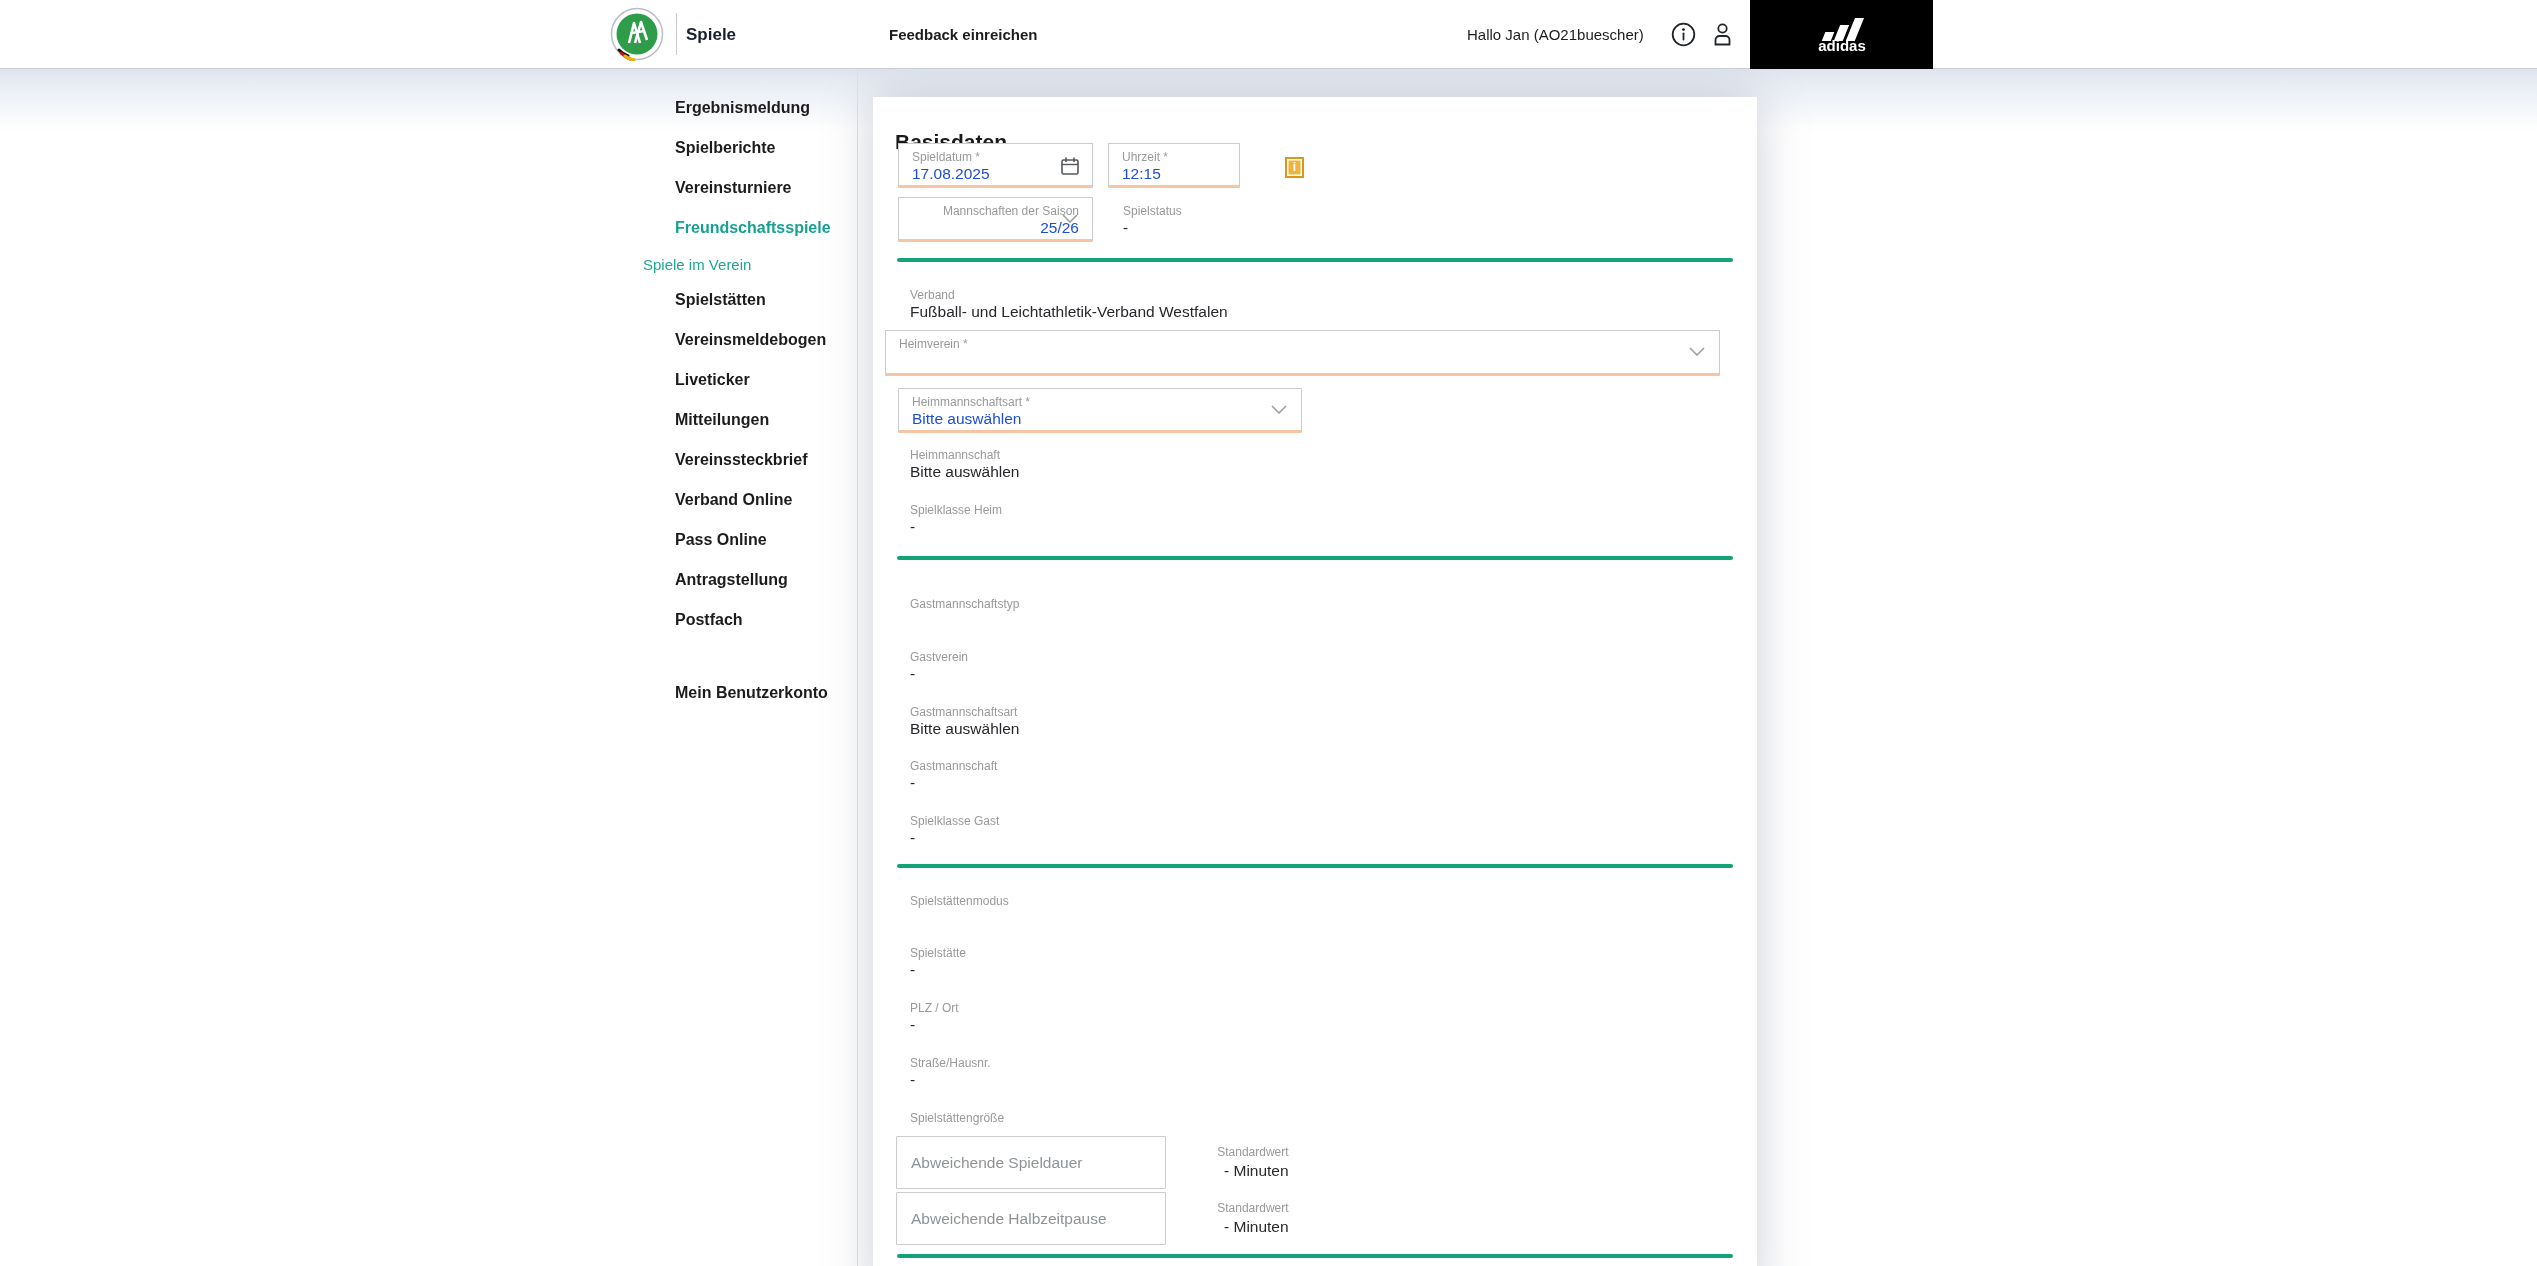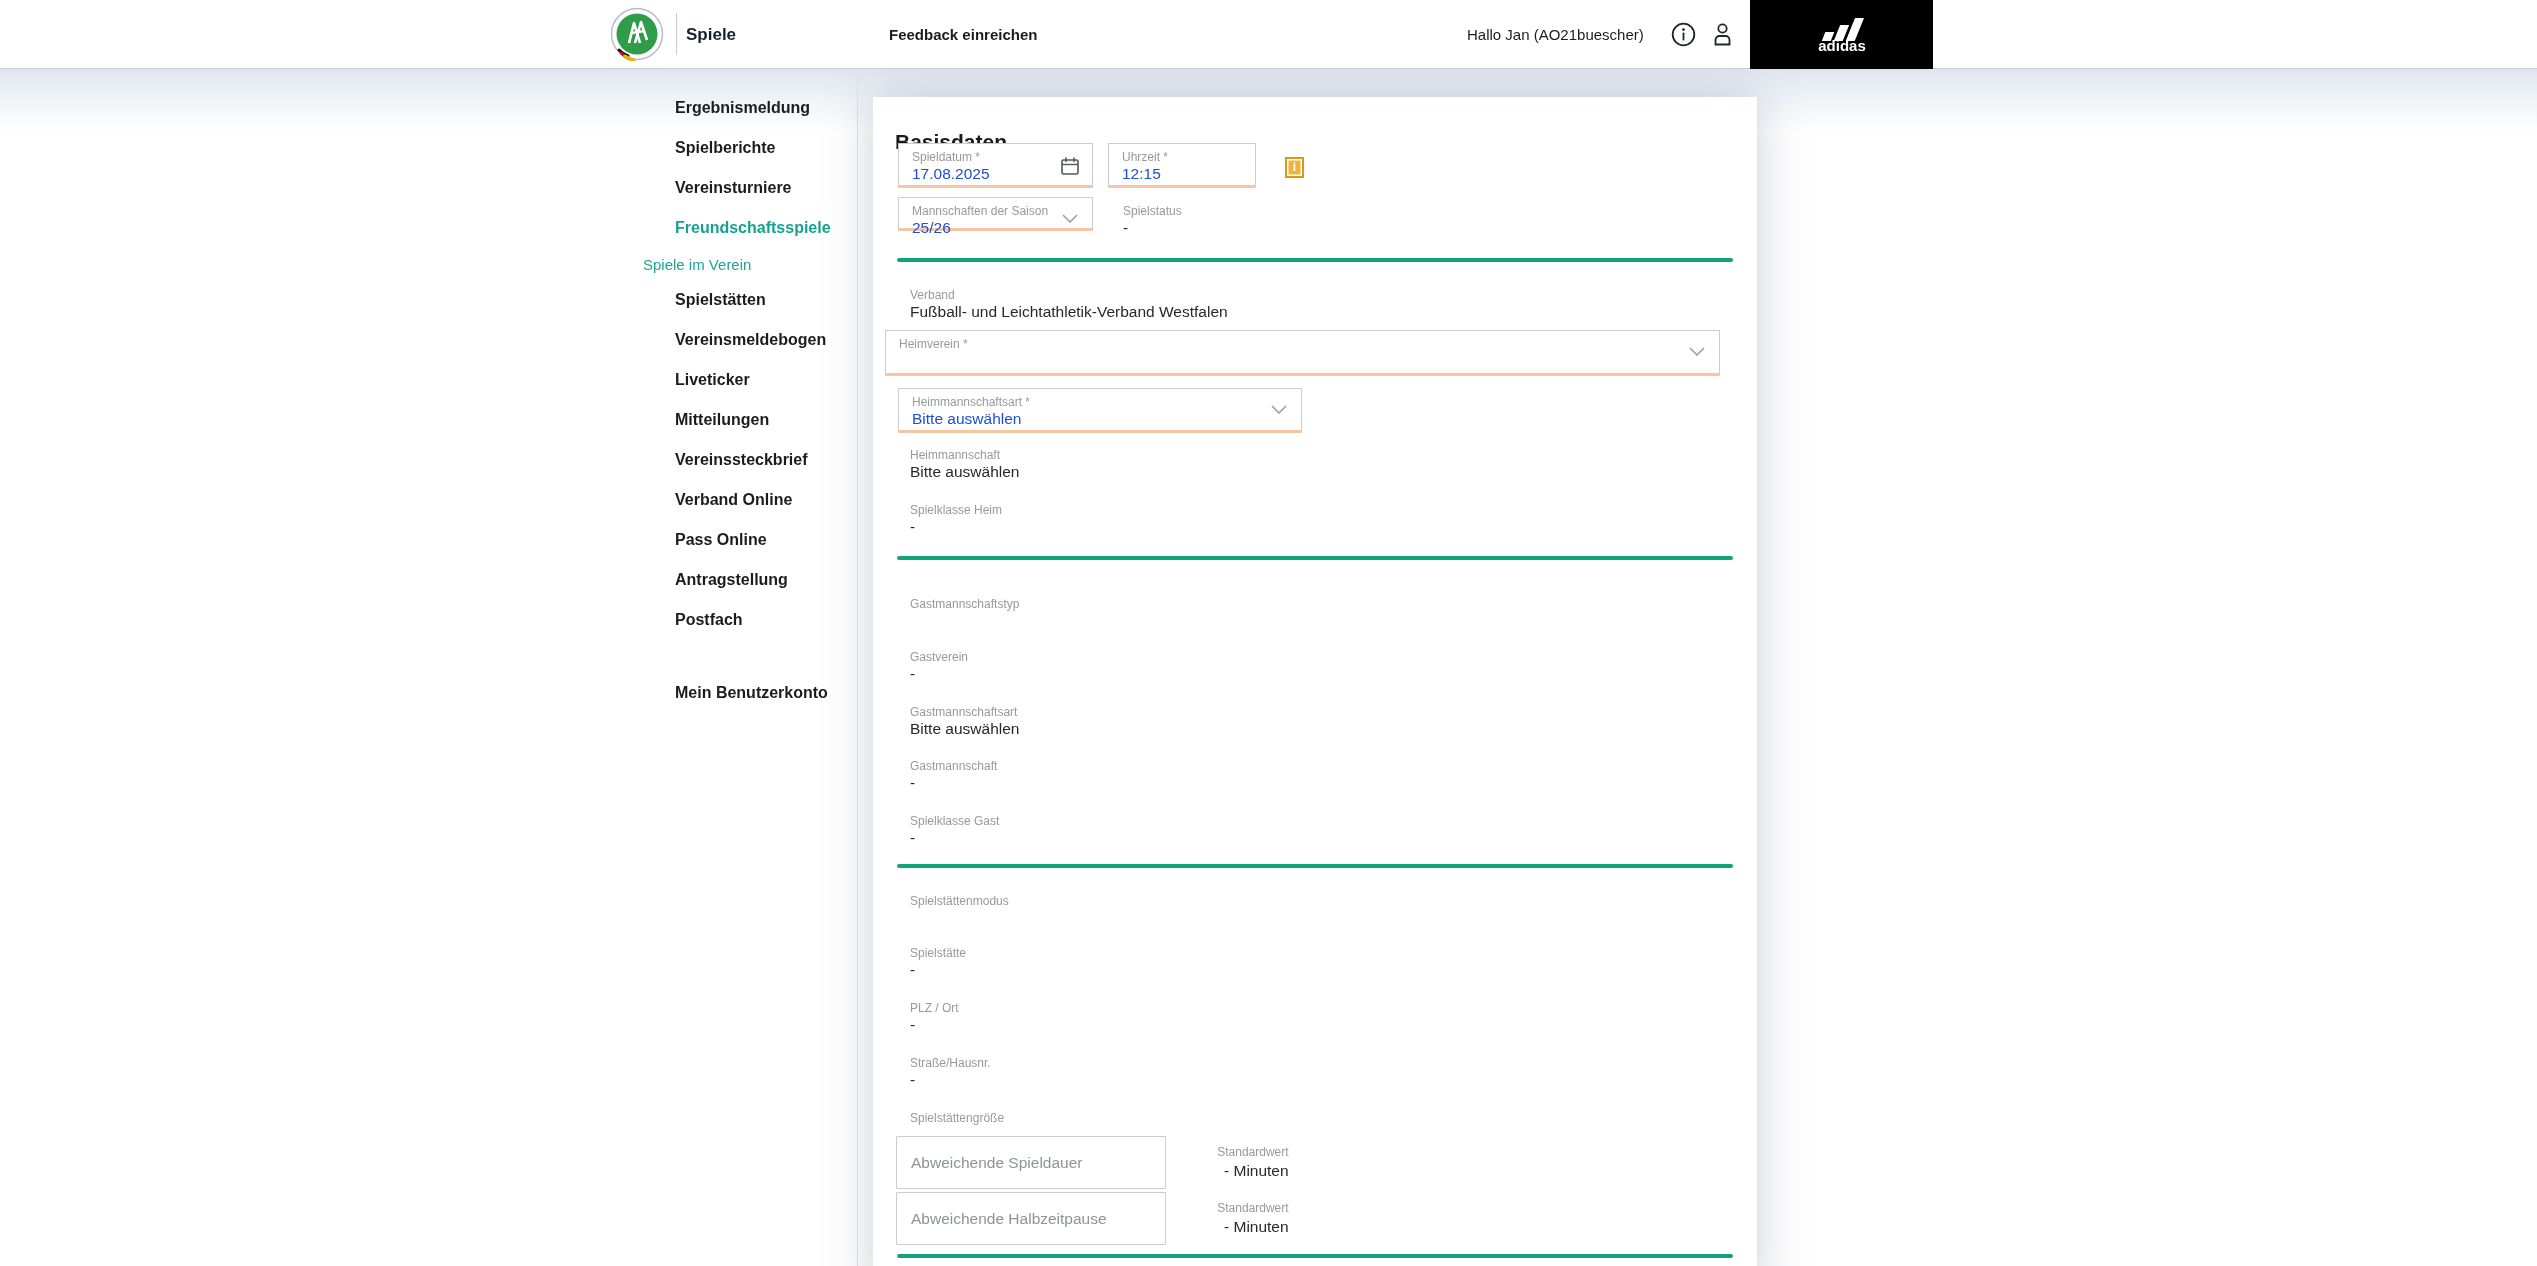--- a/index.html
+++ b/index.html
@@ -137,28 +137,28 @@
     <div class="lbl">Spieldatum *</div>
     <div class="val">17.08.2025</div>
     <svg class="cal" width="20" height="20" viewBox="0 0 20 20">
       <rect x="2" y="4" width="16" height="14" rx="1.5" fill="none" stroke="#55585b" stroke-width="1.6"></rect>
       <line x1="6" y1="1.5" x2="6" y2="6" stroke="#55585b" stroke-width="1.6"></line>
       <line x1="14" y1="1.5" x2="14" y2="6" stroke="#55585b" stroke-width="1.6"></line>
       <line x1="2" y1="8.5" x2="18" y2="8.5" stroke="#55585b" stroke-width="1.4"></line>
     </svg>
   </div>
 
-  <div class="box" style="left:235px; top:46px; width:148px; height:45px;">
+  <div class="box" style="left:235px; top:46px; width:132px; height:45px;">
     <div class="lbl">Uhrzeit *</div>
     <div class="val">12:15</div>
   </div>
 
   <div class="info-badge">i</div>
 
-  <div class="box" style="left:25px; top:100px; width:195px; height:34px;">
+  <div class="box" style="left:25px; top:100px; width:195px; height:45px;text-align:right;">
     <div class="lbl">Mannschaften der Saison</div>
     <div class="val">25/26</div>
     <svg class="chev" width="16" height="9" viewBox="0 0 16 9">
       <polyline points="1,1 8,8 15,1" fill="none" stroke="#9aa0a4" stroke-width="1.6"></polyline>
     </svg>
   </div>
 
   <div class="fld" style="left:250px; top:107px;">
     <div class="lbl">Spielstatus</div>
     <div class="val">-</div>

